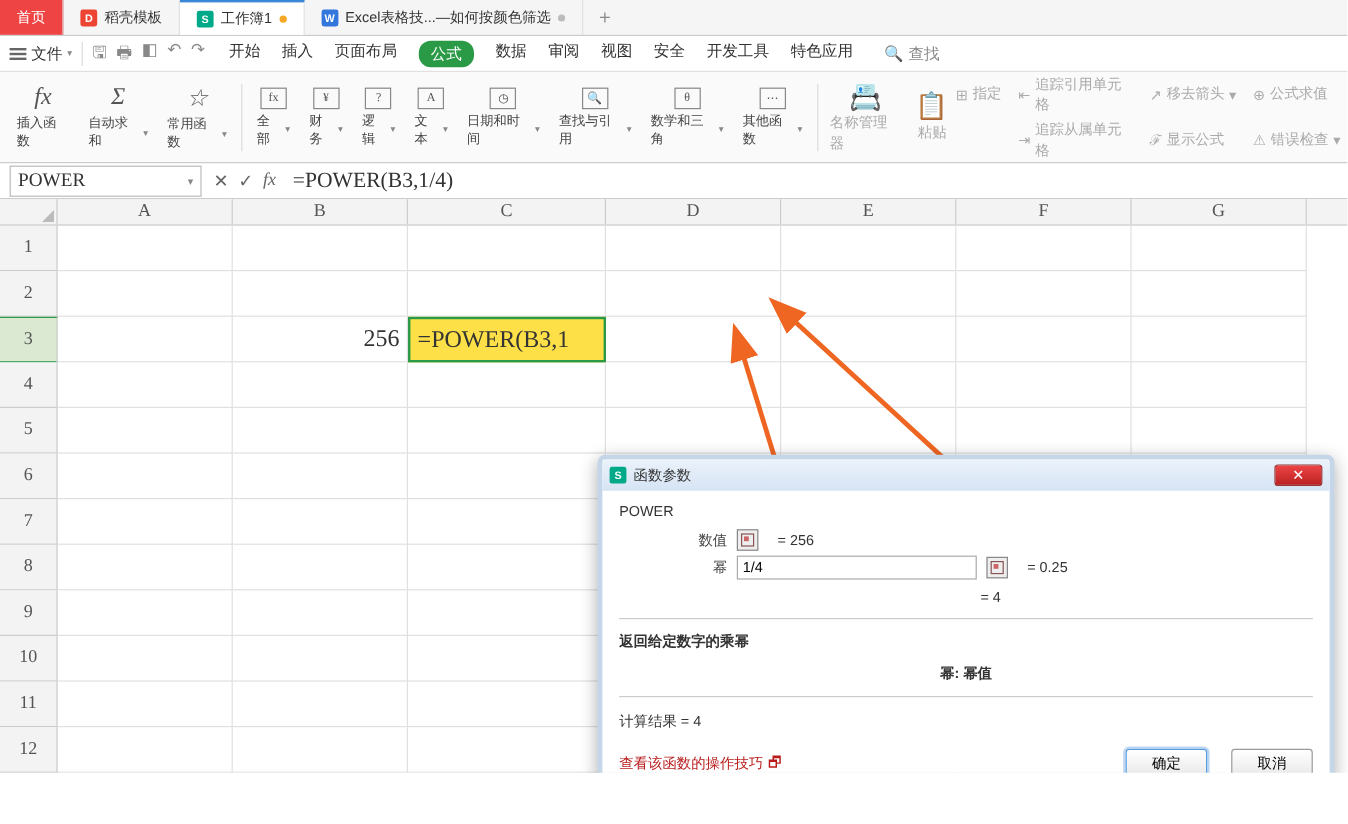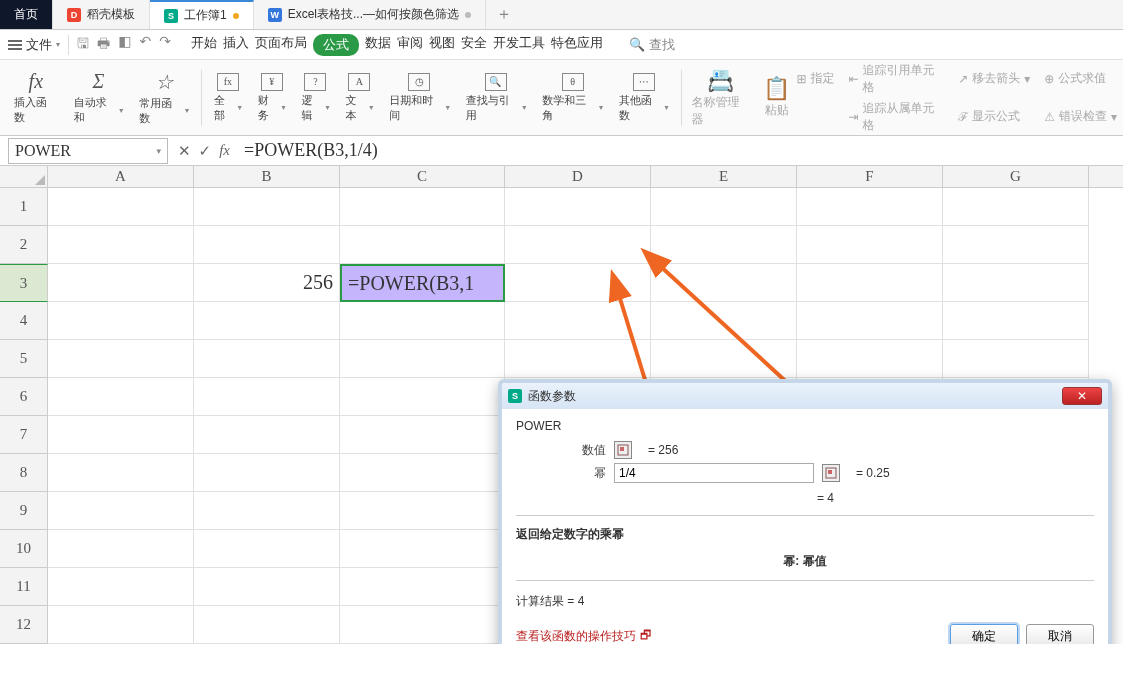--- a/index.html
+++ b/index.html
@@ -1,38 +1,38 @@
 <!DOCTYPE html>
 <html><head>
 <meta charset="utf-8">
 <style>
   * { box-sizing: border-box; margin: 0; padding: 0; }
   body { font-family: "Microsoft YaHei", Arial, sans-serif; font-size: 12px; background: #fff; color: #333; user-select: none; }
 
   
   .top-tabs { display: flex; height: 30px; background: #f5f5f5; border-bottom: 1px solid #ccc; align-items: stretch; }
   .top-tab { display: flex; align-items: center; padding: 0 14px; border-right: 1px solid #e0e0e0; gap: 6px; cursor: pointer; }
-  .top-tab.home { background: #0f172a; color: #fff; }
+  .top-tab.home { background: #ef4444; color: #fff; }
   .top-tab.active { background: #fff; border-top: 2px solid #3a87d6; }
   .top-tab .dot { width: 6px; height: 6px; border-radius: 50%; background: #f5a623; }
   .top-tab .dot-grey { width: 6px; height: 6px; border-radius: 50%; background: #bbb; }
   .plus-tab { width: 36px; display: flex; align-items: center; justify-content: center; color: #888; font-size: 16px; cursor: pointer; }
   .app-icon { width: 14px; height: 14px; border-radius: 2px; display: inline-flex; align-items: center; justify-content: center; font-size: 9px; color: #fff; font-weight: bold; }
   .ic-dk { background: #e43; }
   .ic-s { background: #0a8; }
   .ic-w { background: #37d; }
 
   
   .menu-bar { height: 30px; display: flex; align-items: center; padding: 0 8px; gap: 8px; border-bottom: 1px solid #e0e0e0; font-size: 13px; }
   .menu-file { display: flex; align-items: center; gap: 4px; cursor: pointer; }
   .hamburger { display: inline-block; width: 14px; }
   .hamburger::before { content:""; display:block; height:2px; background:#666; box-shadow: 0 4px 0 #666, 0 -4px 0 #666; margin:5px 0;}
   .qat { display:flex; gap:8px; color:#888; font-size:14px; }
   .qat span { cursor:pointer; }
-  .menu-tabs { display: flex; gap: 6px; margin-left: 12px; }
+  .menu-tabs { display: flex; gap: 18px; margin-left: 12px; }
   .menu-tabs .mt { cursor: pointer; color:#333; }
   .menu-tabs .mt.pill { background: #2b9a47; color: #fff; padding: 2px 10px; border-radius: 10px; }
   .search-box { margin-left: 18px; color:#888; display:flex; align-items:center; gap:4px; cursor:pointer;}
   .sep { width:1px; height:20px; background:#ddd; }
 
   
   .ribbon { height: 76px; display: flex; align-items: center; padding: 4px 6px; border-bottom: 1px solid #ccc; background:#fafafa; }
   .rgroup { display: flex; flex-direction: column; align-items: center; justify-content: center; padding: 0 8px; gap: 2px; height:66px; cursor:pointer; }
   .rgroup .ic { font-size: 20px; font-style: italic; color:#555; font-family: Georgia, serif; }
   .rgroup .lb { font-size: 11px; color:#444; display:flex; align-items:center; gap:2px;}
@@ -60,41 +60,41 @@
   .corner::after{content:""; position:absolute; right:2px; bottom:2px; border:5px solid transparent; border-right-color:#bbb; border-bottom-color:#bbb;}
   .col-headers { display:flex; height:22px; margin-left:48px; background:#f3f3f3; border-bottom:1px solid #ccc;}
   .col-h { width:146px; border-right:1px solid #ccc; display:flex; align-items:center; justify-content:center; font-family:"Times New Roman", serif; font-size:15px; color:#555;}
   .col-h.colC{ width:165px;}
   .rows { }
   .row { display:flex; height:38px; }
   .row-h { width:48px; background:#f3f3f3; border-right:1px solid #ccc; border-bottom:1px solid #ccc; display:flex; align-items:center; justify-content:center; font-family:"Times New Roman", serif; font-size:15px; color:#555;}
   .cell { width:146px; border-right:1px solid #e0e0e0; border-bottom:1px solid #e0e0e0; display:flex; align-items:center; padding:0 6px; font-family:"Times New Roman", serif; font-size:20px; }
   .cell.colC{ width:165px;}
   .row.r3 .row-h{ background:#dbe9d3; border-top:1px solid #2b9a47; border-bottom:1px solid #2b9a47;} 
-  .active-cell { border:2px solid #2b9a47 !important; background:#c4b5fd; overflow:visible; white-space:nowrap;}
+  .active-cell { border:2px solid #2b9a47 !important; background:#fde047; overflow:visible; white-space:nowrap;}
   .cell.b3 { justify-content:flex-end; }
 
   
   .dialog { position:absolute; left:498px; top:213px; width:614px; background:#fff; border:4px solid #c5d6e8; border-radius:6px; box-shadow:0 4px 14px rgba(0,0,0,.3); }
   .dlg-title { height:26px; background:linear-gradient(#eaf2fb,#d6e4f4); display:flex; align-items:center; padding:0 6px; gap:6px; border-radius:4px 4px 0 0;}
   .dlg-title .t{ font-size:12px; color:#333;}
   .dlg-close { margin-left:auto; width:40px; height:18px; background:linear-gradient(#e44,#b22); border:1px solid #933; border-radius:3px; display:flex; align-items:center; justify-content:center; color:#fff; font-size:12px; cursor:pointer;}
   .dlg-body { padding:10px 14px; font-size:12px; color:#333;}
   .dlg-func { color:#333; margin-bottom:8px;}
   .dlg-row { display:flex; align-items:center; gap:8px; margin:4px 0;}
   .dlg-row .lbl{ width:90px; text-align:right; color:#444;}
   .dlg-row input{ width:200px; height:20px; border:1px solid #aaa; padding:0 4px; font-size:12px; font-family:inherit;}
   .picker-btn{ width:18px; height:18px; border:1px solid #888; background:#eee; cursor:pointer; display:flex; align-items:center; justify-content:center;}
   .picker-btn svg{ width:12px; height:12px;}
   .dlg-row .eq{ margin-left:8px; color:#333;}
   .dlg-res { text-align:right; padding-right:260px; margin:8px 0 10px;}
   .dlg-desc { border-top:1px solid #ccc; padding-top:10px; margin-top:4px;font-weight:bold;}
   .dlg-foot { border-top:1px solid #ccc; margin-top:10px; padding-top:12px; display:flex; align-items:center;}
   .dlg-foot .link{ color:#b91c1c; cursor:pointer; display:flex; align-items:center; gap:4px;}
-  .dlg-btns{ margin-left:auto; display:flex; gap:8px;}
+  .dlg-btns{ margin-left:auto; display:flex; gap:20px;}
   .dlg-btns button{ width:68px; height:24px; border:1px solid #999; background:linear-gradient(#fff,#e8e8e8); border-radius:3px; cursor:pointer; font-size:12px;}
   .dlg-btns button.primary{ border:1px solid #5a9de0; box-shadow:0 0 0 2px #bcd6f2;}
 
   
   .anno { position:absolute; pointer-events:none; }
   .anno-num { font-family: "KaiTi","STKaiti", serif; font-size:46px; color:#e62; font-style:italic;}
 
 </style>
 </head>
 <body>

